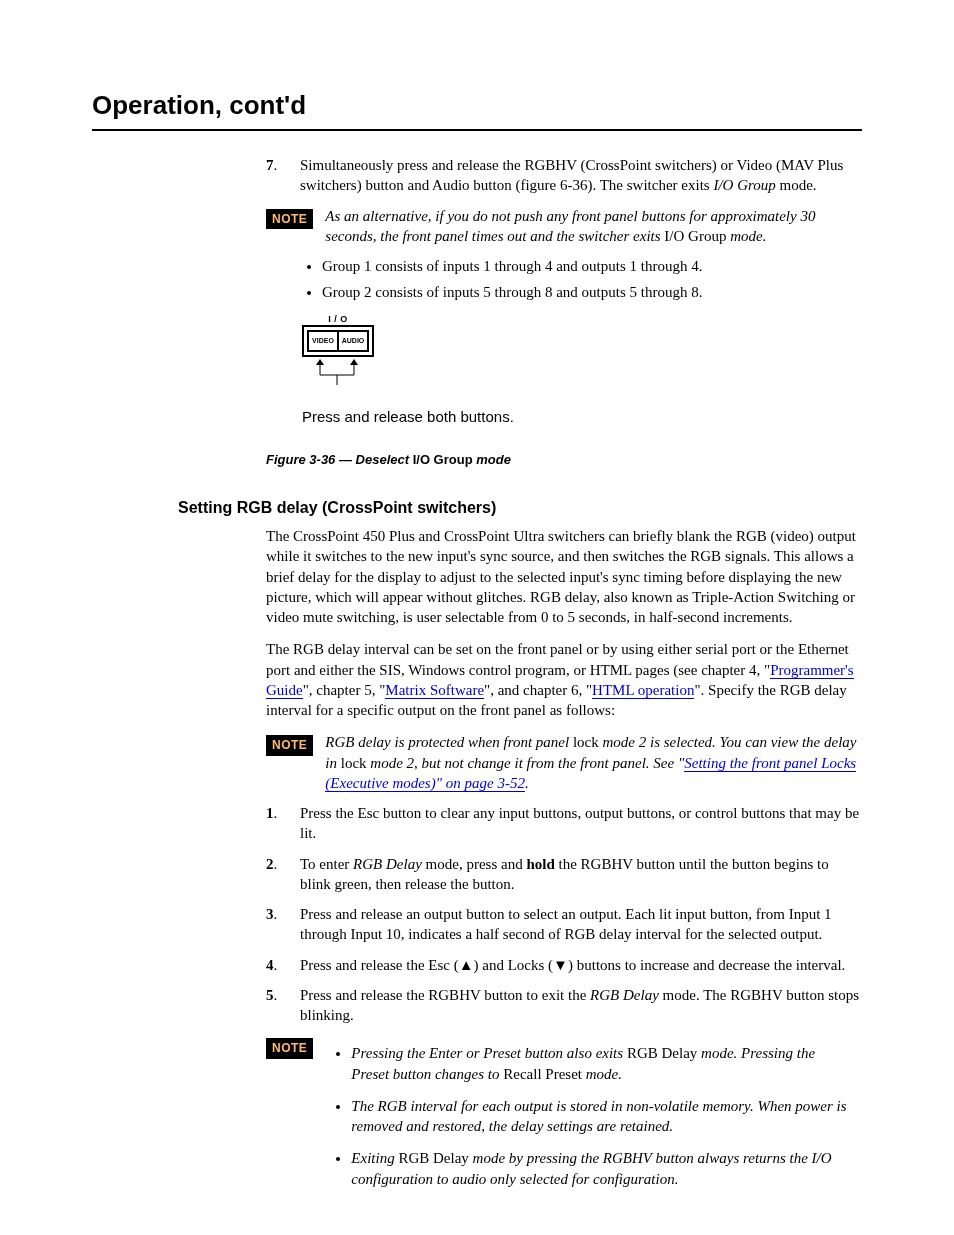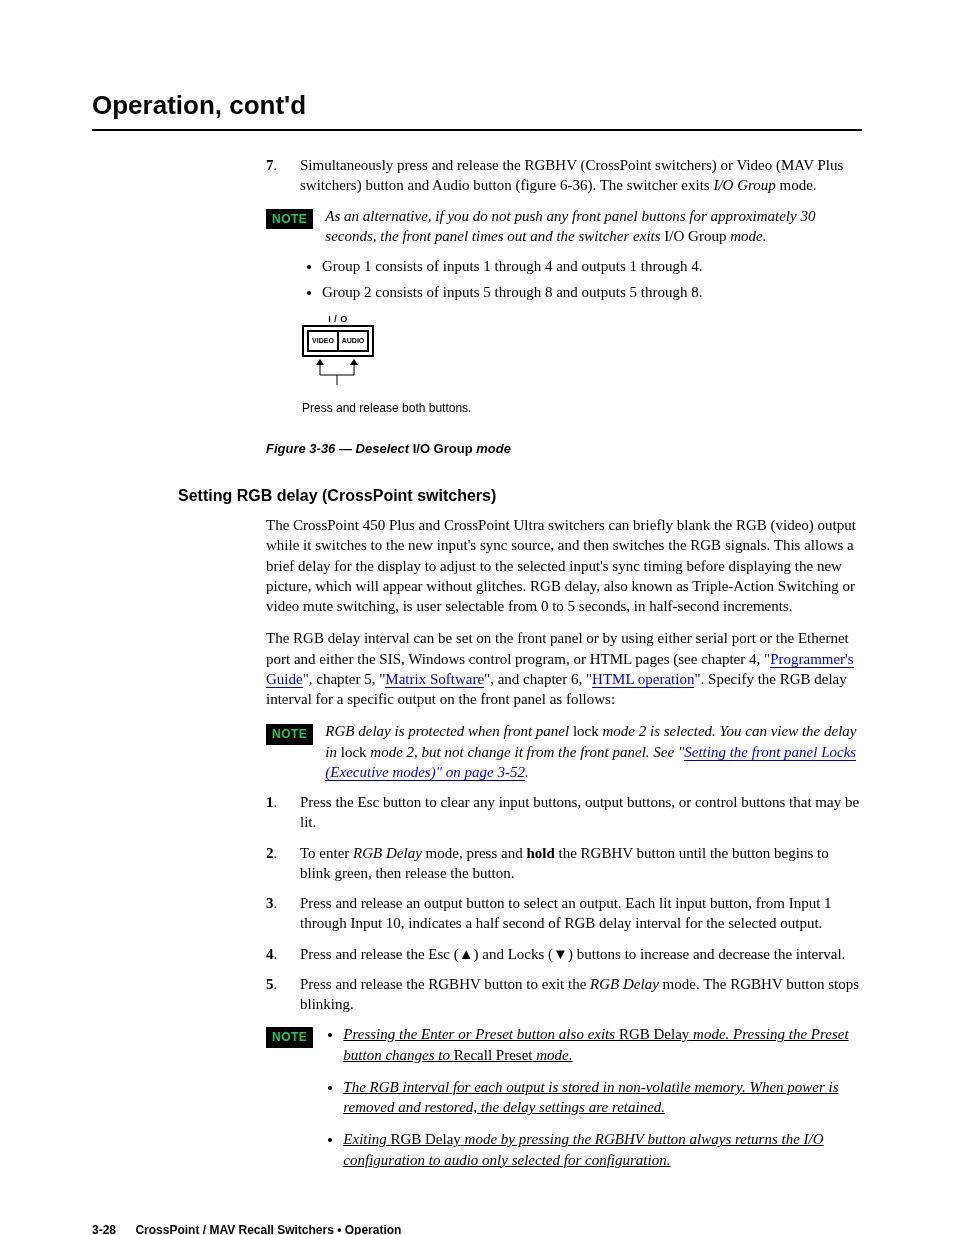--- a/index.html
+++ b/index.html
@@ -42,21 +42,21 @@
     flex: 1;
   }
   .note-row {
     display: flex;
     margin-bottom: 10px;
     align-items: flex-start;
   }
   .note-badge {
     font-family: Arial, sans-serif;
     background: #000;
-    color: #22c55e;
+    color: #fdba74;
     font-weight: bold;
     font-size: 12px;
     padding: 2px 6px 2px 6px;
     letter-spacing: 0.5px;
     margin-right: 12px;
     margin-top: 3px;
     flex-shrink: 0;
   }
   .note-body {
     font-style: italic;
@@ -101,22 +101,22 @@
     font-weight: bold;
     display: flex;
     align-items: center;
     justify-content: center;
     box-sizing: border-box;
   }
   .io-btn + .io-btn { margin-left: -2px; }
   .arrows-svg { display:block; }
   .fig-sub {
     font-family: Arial, sans-serif;
-    font-size: 12px;
-    margin-top: 13px;
+    font-size: 15px;
+    margin-top: 20px;
   }
   .fig-caption {
     font-family: Verdana, Geneva, sans-serif;
     font-weight: bold;
     font-style: italic;
     font-size: 13px;
     margin: 24px 0 28px 0;
   }
   .fig-caption .roman { font-style: normal; }
   .section-heading {
@@ -128,23 +128,22 @@
   .link {
     color: #0000cc;
     text-decoration: none;
     border-bottom: 1px solid #0000cc;
   }
   .para {
     margin-bottom: 12px;
   }
   .note-bullets {
     list-style: disc;
-    margin: 0;
+    margin: 8px;
     padding-left: 18px;
-    text-decoration: underline;
   }
   .note-bullets li {
     margin-bottom: 12px;
   }
   .footer {
     margin-top: 40px;
     font-family: Verdana, Geneva, sans-serif;
     font-size: 12px;
     font-weight: bold;
   }

